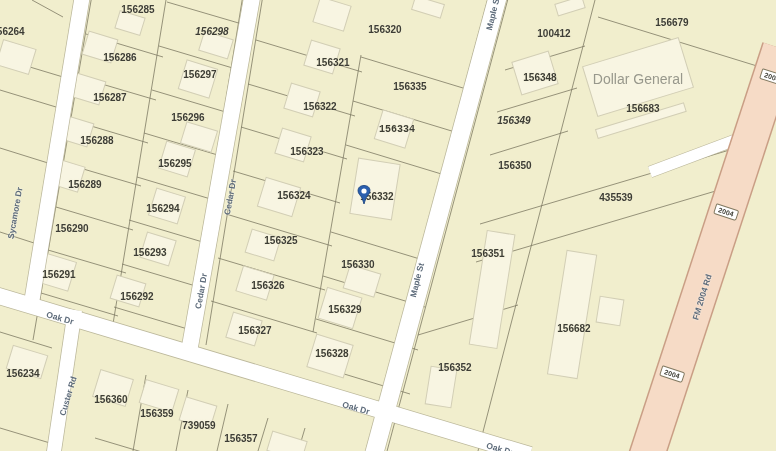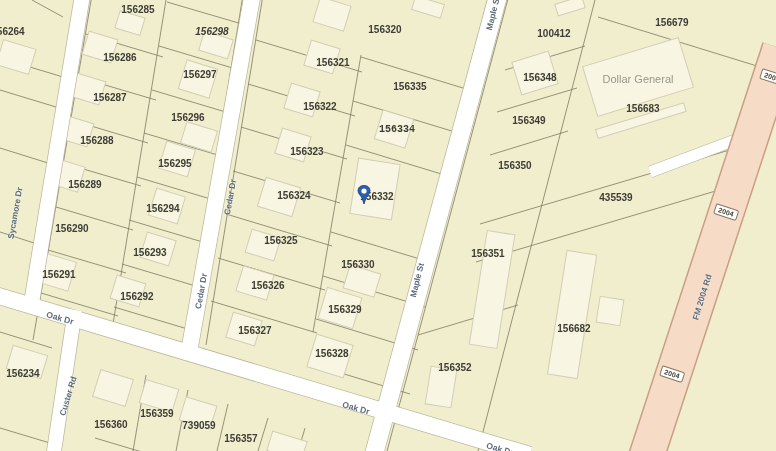--- a/index.html
+++ b/index.html
@@ -11,21 +11,21 @@
   #map svg.base { position:absolute; left:0; top:0; }
   #labels { position:absolute; left:0; top:0; width:100%; height:100%; }
   .parcel-label {
     position:absolute; transform:translate(-50%,-50%);
     font-size:10px; font-weight:bold; color:#3d3d35; white-space:nowrap;
     text-shadow:0 0 2px rgba(245,242,215,0.9), 0 0 1px rgba(245,242,215,0.9);
     pointer-events:none;
   }
   .poi-label {
     position:absolute; transform:translate(-50%,-50%);
-    font-size:11px; font-weight:normal; color:#98988c; white-space:nowrap;
+    font-size:14px; font-weight:normal; color:#98988c; white-space:nowrap;
     pointer-events:none;
   }
   .street-label {
     position:absolute;
     font-size:8.5px; font-weight:bold; color:#5d6b7a; white-space:nowrap;
     text-shadow:0 0 2px rgba(255,255,255,0.9);
     pointer-events:none;
   }
   .route-shield {
     position:absolute;
@@ -197,28 +197,28 @@
       <div class="parcel-label" style="left: 281px; top: 240px; transform: translate(-50%, -50%);">156325</div>
       <div class="parcel-label" style="left: 358px; top: 264px; transform: translate(-50%, -50%);">156330</div>
       <div class="parcel-label" style="left: 268px; top: 285px; transform: translate(-50%, -50%);">156326</div>
       <div class="parcel-label" style="left: 345px; top: 309px; transform: translate(-50%, -50%);">156329</div>
       <div class="parcel-label" style="left: 255px; top: 330px; transform: translate(-50%, -50%);">156327</div>
       <div class="parcel-label" style="left: 332px; top: 353px; transform: translate(-50%, -50%);">156328</div>
       <div class="parcel-label" style="left: 554px; top: 33px; transform: translate(-50%, -50%);">100412</div>
       <div class="parcel-label" style="left: 672px; top: 22px; transform: translate(-50%, -50%);">156679</div>
       <div class="parcel-label" style="left: 540px; top: 77px; transform: translate(-50%, -50%);">156348</div>
       <div class="parcel-label" style="left: 643px; top: 108px; transform: translate(-50%, -50%);">156683</div>
-      <div class="parcel-label" style="left: 529px; top: 120px; transform: translate(-50%, -50%);">156349</div>
+      <div class="parcel-label" style="left: 514px; top: 120px; transform: translate(-50%, -50%); font-style: italic;">156349</div>
       <div class="parcel-label" style="left: 515px; top: 165px; transform: translate(-50%, -50%);">156350</div>
       <div class="parcel-label" style="left: 616px; top: 197px; transform: translate(-50%, -50%);">435539</div>
       <div class="parcel-label" style="left: 488px; top: 253px; transform: translate(-50%, -50%);">156351</div>
       <div class="parcel-label" style="left: 574px; top: 328px; transform: translate(-50%, -50%);">156682</div>
       <div class="parcel-label" style="left: 455px; top: 367px; transform: translate(-50%, -50%);">156352</div>
       <div class="parcel-label" style="left: 23px; top: 373px; transform: translate(-50%, -50%);">156234</div>
-      <div class="parcel-label" style="left: 111px; top: 399px; transform: translate(-50%, -50%); margin-top: 25px;">156360</div>
+      <div class="parcel-label" style="left: 111px; top: 399px; transform: translate(-50%, -50%);">156360</div>
       <div class="parcel-label" style="left: 157px; top: 413px; transform: translate(-50%, -50%);">156359</div>
       <div class="parcel-label" style="left: 199px; top: 425px; transform: translate(-50%, -50%);">739059</div>
       <div class="parcel-label" style="left: 241px; top: 438px; transform: translate(-50%, -50%);">156357</div>
       <div class="poi-label" style="left: 638px; top: 79px; transform: translate(-50%, -50%);">Dollar General</div>
       <div class="street-label" style="left: 15px; top: 213px; transform: translate(-50%, -50%) rotate(-80deg);">Sycamore Dr</div>
       <div class="street-label" style="left: 68px; top: 396px; transform: translate(-50%, -50%) rotate(-73deg);">Custer Rd</div>
       <div class="street-label" style="left: 230px; top: 197px; transform: translate(-50%, -50%) rotate(-80deg);">Cedar Dr</div>
       <div class="street-label" style="left: 201px; top: 291px; transform: translate(-50%, -50%) rotate(-80deg);">Cedar Dr</div>
       <div class="street-label" style="left: 60px; top: 318px; transform: translate(-50%, -50%) rotate(16deg);">Oak Dr</div>
       <div class="street-label" style="left: 356px; top: 408px; transform: translate(-50%, -50%) rotate(16deg);">Oak Dr</div>

